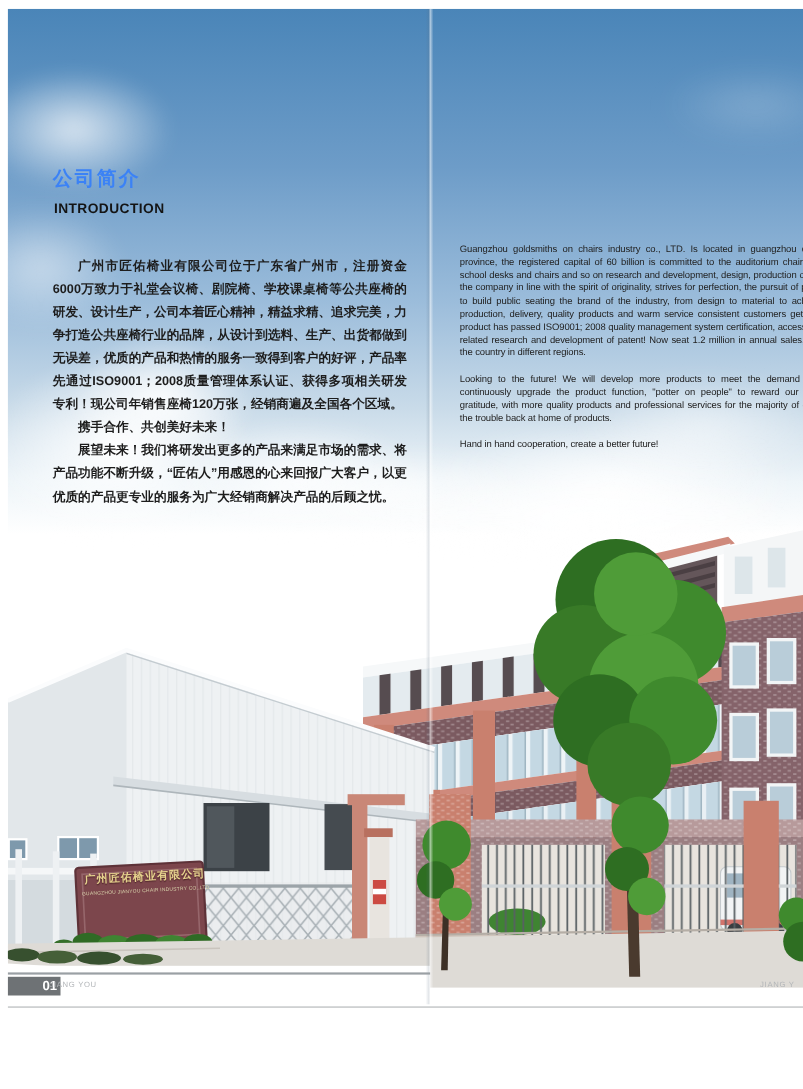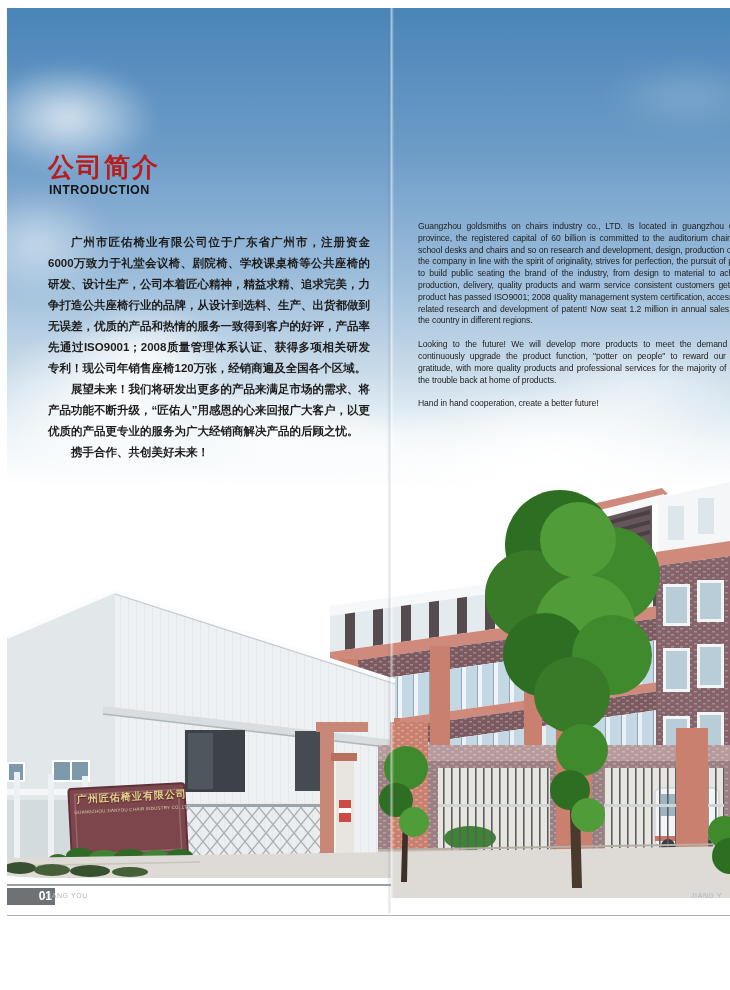--- a/index.html
+++ b/index.html
@@ -4,21 +4,21 @@
 <style>
   html,body{margin:0;padding:0;background:#ffffff;}
   .canvas{position:relative;width:730px;height:990px;background:#ffffff;overflow:hidden;
           font-family:"Liberation Sans","DejaVu Sans",sans-serif;}
   .spread{position:absolute;left:7px;top:8px;width:723px;height:910px;overflow:hidden;background:#fff;}
   
   .sky{position:absolute;left:0;top:0;width:723px;height:478px;
        background:linear-gradient(180deg,#4a85b8 0%,#6d9cc8 30%,#9cbddb 56%,#c9dbe9 76%,#eef5f9 90%,#ffffff 100%);}
   .cloud{position:absolute;border-radius:50%;}
   
-  .title-cn{position:absolute;left:41px;top:142px;font-size:26px;font-weight:800;color:#b91c1c;letter-spacing:2px;}
+  .title-cn{position:absolute;left:41px;top:142px;font-size:18px;font-weight:800;color:#3b82f6;letter-spacing:2px;}
   .title-en{position:absolute;left:42px;top:175px;font-size:12.5px;font-weight:700;color:#141414;letter-spacing:.4px;}
   
   .cn-text{position:absolute;left:41px;top:212px;width:322px;font-size:11.5px;font-weight:700;
            color:#1d1d1d;line-height:21px;text-align:justify;margin-top:12px;}
   .cn-text p{margin:0;text-indent:2em;}
   .en-text{position:absolute;left:411px;top:213px;width:372px;font-size:8.6px;color:#222;
            line-height:11.8px;text-align:justify;letter-spacing:-0.1px;}
   .en-text p{margin:0 0 12px 0;}
   
   .fold{position:absolute;left:380px;top:0;width:7px;height:905px;
@@ -286,22 +286,22 @@
       <div class="l2">GUANGZHOU JIANYOU CHAIR INDUSTRY CO.,LTD</div>
     </div>
 
     <div class="fold"></div>
 
     <div class="title-cn">公司简介</div>
     <div class="title-en">INTRODUCTION</div>
 
     <div class="cn-text">
       <p>广州市匠佑椅业有限公司位于广东省广州市，注册资金6000万致力于礼堂会议椅、剧院椅、学校课桌椅等公共座椅的研发、设计生产，公司本着匠心精神，精益求精、追求完美，力争打造公共座椅行业的品牌，从设计到选料、生产、出货都做到无误差，优质的产品和热情的服务一致得到客户的好评，产品率先通过ISO9001；2008质量管理体系认证、获得多项相关研发专利！现公司年销售座椅120万张，经销商遍及全国各个区域。</p>
+      <p>携手合作、共创美好未来！</p>
       <p>展望未来！我们将研发出更多的产品来满足市场的需求、将产品功能不断升级，“匠佑人”用感恩的心来回报广大客户，以更优质的产品更专业的服务为广大经销商解决产品的后顾之忧。</p>
-      <p>携手合作、共创美好未来！</p>
     </div>
 
     <div class="en-text">
       <p>Guangzhou goldsmiths on chairs industry co., LTD. Is located in guangzhou city, guangdong province, the registered capital of 60 billion is committed to the auditorium chairs, theater chair, school desks and chairs and so on research and development, design, production of public seating, the company in line with the spirit of originality, strives for perfection, the pursuit of perfection, strive to build public seating the brand of the industry, from design to material to achieve error-free, production, delivery, quality products and warm service consistent customers get the praise, the product has passed ISO9001; 2008 quality management system certification, access to a number of related research and development of patent! Now seat 1.2 million in annual sales, dealers across the country in different regions.</p>
       <p>Looking to the future! We will develop more products to meet the demand of the market, continuously upgrade the product function, "potter on people" to reward our customers with gratitude, with more quality products and professional services for the majority of dealers to solve the trouble back at home of products.</p>
       <p>Hand in hand cooperation, create a better future!</p>
     </div>
 
     <div class="foot-line"></div>
     <div class="pagenum-box">01</div>

